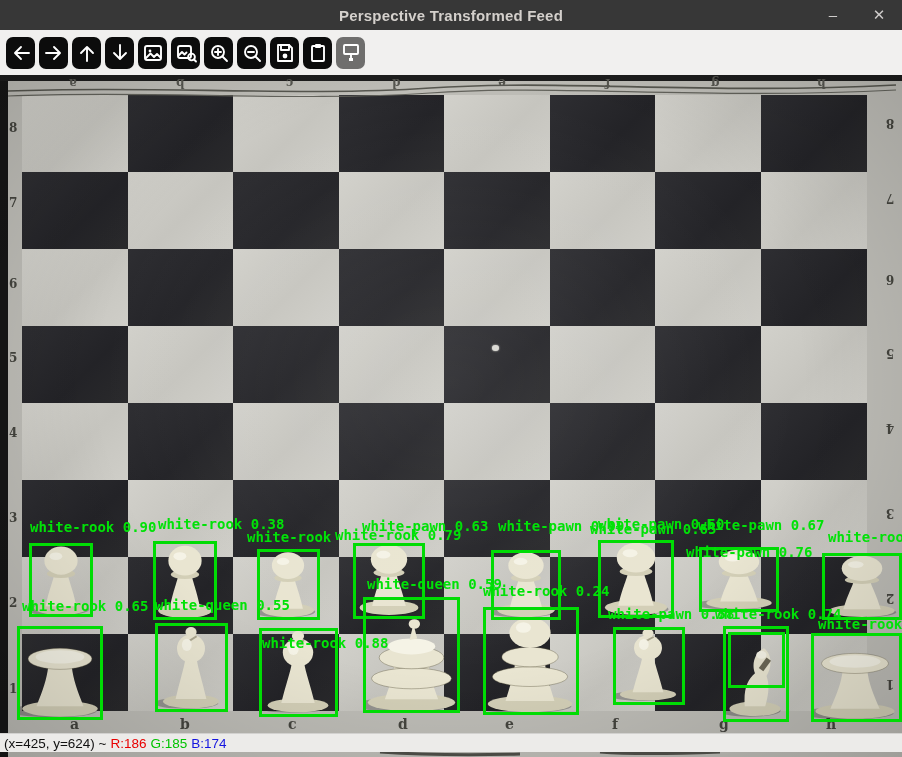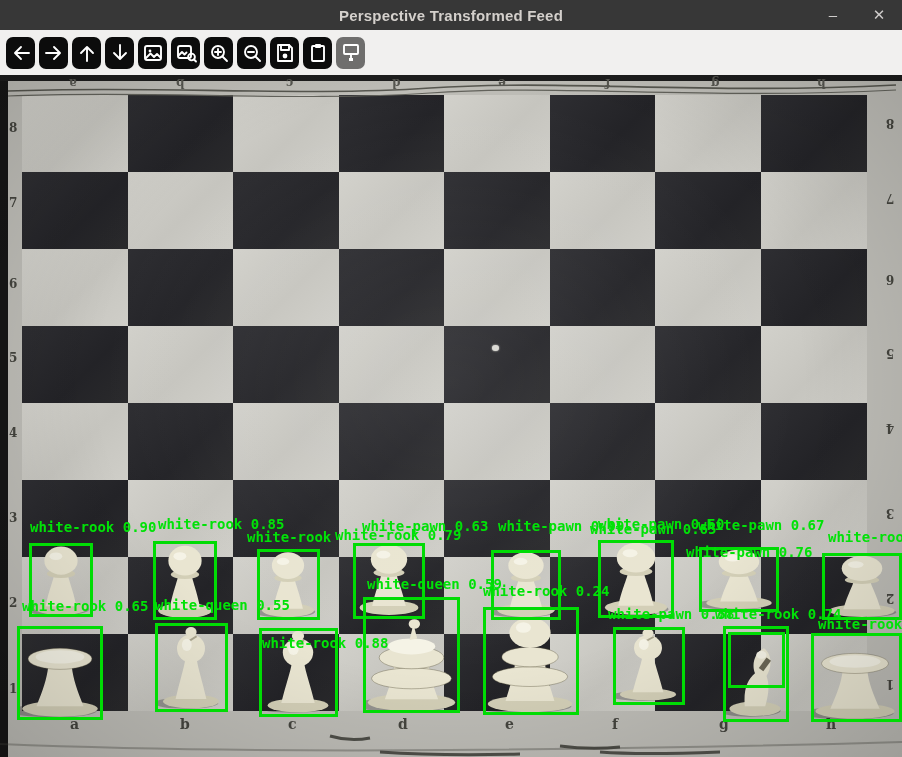--- a/index.html
+++ b/index.html
@@ -377,34 +377,40 @@
       <div class="det-box" style="left: 17px; top: 551px; width: 80px; height: 88px; border-color: rgb(0, 220, 4);"></div>
       <div class="det-box" style="left: 155px; top: 548px; width: 67px; height: 83px; border-color: rgb(0, 220, 4);"></div>
       <div class="det-box" style="left: 259px; top: 553px; width: 73px; height: 83px; border-color: rgb(0, 220, 4);"></div>
       <div class="det-box" style="left: 363px; top: 522px; width: 91px; height: 110px; border-color: rgb(0, 220, 4);"></div>
       <div class="det-box" style="left: 483px; top: 532px; width: 90px; height: 102px; border-color: rgb(0, 220, 4);"></div>
       <div class="det-box" style="left: 613px; top: 552px; width: 66px; height: 72px; border-color: rgb(0, 220, 4);"></div>
       <div class="det-box" style="left: 723px; top: 551px; width: 60px; height: 90px; border-color: rgb(0, 220, 4);"></div>
       <div class="det-box" style="left: 728px; top: 557px; width: 51px; height: 50px; border-color: rgb(0, 220, 4);"></div>
       <div class="det-box" style="left: 811px; top: 558px; width: 85px; height: 83px; border-color: rgb(0, 220, 4);"></div>
       <div class="det-label" style="left: 30px; top: 444px;">white-rook 0.90</div>
-      <div class="det-label" style="left: 158px; top: 441px;">white-rook 0.85</div>
+      <div class="det-label" style="left: 158px; top: 441px;">white-rook 0.38</div>
       <div class="det-label" style="left: 247px; top: 454px;">white-rook</div>
       <div class="det-label" style="left: 362px; top: 443px;">white-pawn 0.63</div>
       <div class="det-label" style="left: 335px; top: 452px;">white-rook 0.79</div>
       <div class="det-label" style="left: 498px; top: 443px;">white-pawn 0.99</div>
       <div class="det-label" style="left: 598px; top: 441px;">white-pawn 0.50</div>
       <div class="det-label" style="left: 590px; top: 446px;">white-pawn 0.65</div>
       <div class="det-label" style="left: 698px; top: 442px;">white-pawn 0.67</div>
       <div class="det-label" style="left: 686px; top: 445px; margin-top: 24px;">white-pawn 0.76</div>
       <div class="det-label" style="left: 828px; top: 454px;">white-rook</div>
       <div class="det-label" style="left: 22px; top: 523px;">white-rook 0.65</div>
       <div class="det-label" style="left: 155px; top: 522px;">white-queen 0.55</div>
       <div class="det-label" style="left: 262px; top: 560px;">white-rook 0.88</div>
       <div class="det-label" style="left: 367px; top: 501px;">white-queen 0.59</div>
       <div class="det-label" style="left: 483px; top: 508px;">white-rook 0.24</div>
       <div class="det-label" style="left: 608px; top: 531px;">white-pawn 0.58</div>
       <div class="det-label" style="left: 715px; top: 531px;">white-rook 0.74</div>
       <div class="det-label" style="left: 818px; top: 541px;">white-rook</div>
     </div>
 
+  <div class="statusbar">
+    <span>(x=425, y=624) ~</span>
+    <span id="st-r" style="color: rgb(232, 0, 0);">R:186</span>
+    <span id="st-g" style="color: rgb(0, 196, 0);">G:185</span>
+    <span id="st-b" style="color: rgb(20, 20, 224);">B:174</span>
+  </div>
 
 </div>
 
 </body></html>

